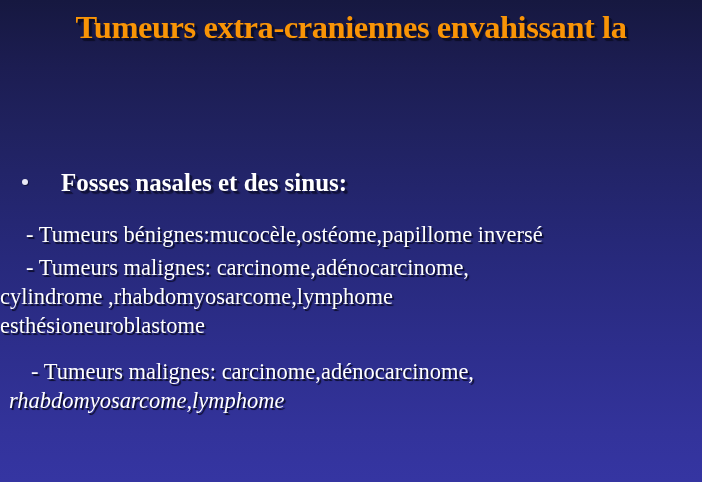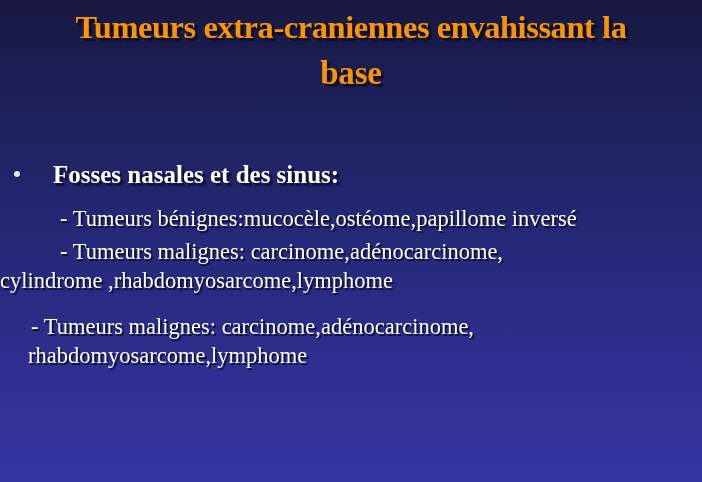--- a/index.html
+++ b/index.html
@@ -59,21 +59,21 @@
     position: absolute;
     left: 0;
     top: 150px;
     width: 702px;
   }
 
   .bullet-row {
     position: relative;
     display: block;
     padding-left: 24px;
-    margin: 8px;
+    margin: 16px;
   }
   .bullet-dot {
     position: absolute;
     left: 6px;
     top: 13px;
     width: 6px;
     height: 6px;
     border-radius: 50%;
     background: #e9e9f5;
     box-shadow: 1px 1px 0 rgba(8,9,28,0.6);
@@ -96,54 +96,54 @@
 
   .sub-line {
     display: block;
     color: #FFFFFF;
     font-size: 22.5px;
     line-height: 29px;
     text-shadow:
       1.5px 1.5px 0 rgba(14,15,52,0.9),
       2px 2px 1px rgba(8,9,28,0.45);
   }
-  .sub-line.indent-1 { padding-left: 40px; margin-left: 20px; }
+  .sub-line.indent-1 { padding-left: 26px; }
   .sub-line.indent-2 { }
   .sub-line.indent-3 { padding-left: 29px; }
   .sub-line.indent-4 { padding-left: 31px; }
-  .sub-line.indent-flush { padding-left: 28px; }
+  .sub-line.indent-flush { padding-left: 9px; font-style: italic; }
 
   .gap-sm { height: 4px; }
   .gap-md { height: 9px; }
 </style>
 </head>
 <body>
 
 <div id="slide">
 
   <div class="title-block">
     <div class="title-line line1">Tumeurs extra-craniennes envahissant la</div>
-    <div class="title-line line2">base</div>
   </div>
 
   <div class="body-block">
 
     <div class="bullet-row">
       <span class="bullet-dot"></span>
       <span class="bullet-head"><span>Fosses nasales et des sinus</span><span class="tail">:</span></span>
     </div>
 
     <div class="gap-sm"></div>
 
     <span class="sub-line indent-1">- Tumeurs bénignes:mucocèle,ostéome,papillome inversé</span>
 
     <div class="gap-sm"></div>
 
     <span class="sub-line indent-1">- Tumeurs malignes: carcinome,adénocarcinome,</span>
     <span class="sub-line indent-2">cylindrome ,rhabdomyosarcome,lymphome</span>
+    <span class="sub-line indent-2">esthésioneuroblastome</span>
 
     <div class="gap-sm"></div>
 
 
     <div class="gap-sm"></div>
 
 
     <div class="gap-md"></div>
 
     <span class="sub-line indent-4"> - Tumeurs malignes: carcinome,adénocarcinome,</span>

